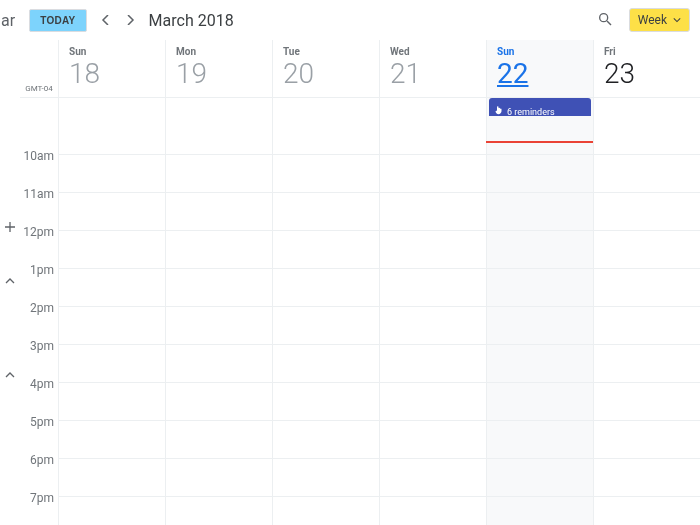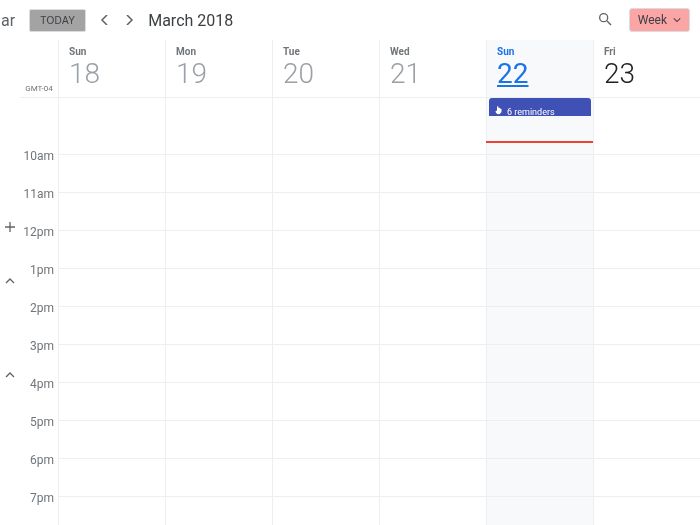--- a/index.html
+++ b/index.html
@@ -9,40 +9,40 @@
     background: #fff; color: #3c4043;
   }
 
   
   .topbar {
     display: flex; align-items: center; height: 40px;
     padding: 0 10px 0 0;
   }
   .brand { font-size: 16px; color: #5f6368; padding: 0 14px 0 0; margin-left:-8px; }
   .today-btn {
-    border: 1px solid #dadce0; background: #a3a3a3; color: #3c4043;
-    font-size: 10px; font-weight: 400; letter-spacing: .3px;
+    border: 1px solid #dadce0; background: #7dd3fc; color: #3c4043;
+    font-size: 10px; font-weight: 700; letter-spacing: .3px;
     padding: 5px 10px; border-radius: 2px; cursor: pointer;
     text-transform: uppercase;
   }
   .nav-arrows { display: flex; gap: 2px; margin: 0 8px; }
   .nav-arrows button {
     border: 0; background: transparent; width: 22px; height: 28px;
     cursor: pointer; color: #5f6368; display:flex; align-items:center; justify-content:center;
   }
   .nav-arrows svg { width: 10px; height: 10px; }
   .month-title { font-size: 16px; color: #3c4043; }
   .spacer { flex: 1; }
   .search-btn {
     border:0; background:transparent; width:28px; height:28px; cursor:pointer;
     color:#5f6368; display:flex; align-items:center; justify-content:center;
   }
   .search-btn svg { width:16px; height:16px; }
   .view-select {
-    border:1px solid #dadce0; background:#fca5a5; color:#3c4043;
+    border:1px solid #dadce0; background:#fde047; color:#3c4043;
     font-size:12px; padding:4px 8px; border-radius:3px; cursor:pointer;
     display:flex; align-items:center; gap:6px; margin-left:10px;
   }
   .view-select svg { width:8px; height:8px; }
 
   
   .main { display:flex; height: calc(525px - 40px); }
   .side {
     width: 20px; border-right: 0; position:relative;
     display:flex; flex-direction:column;

